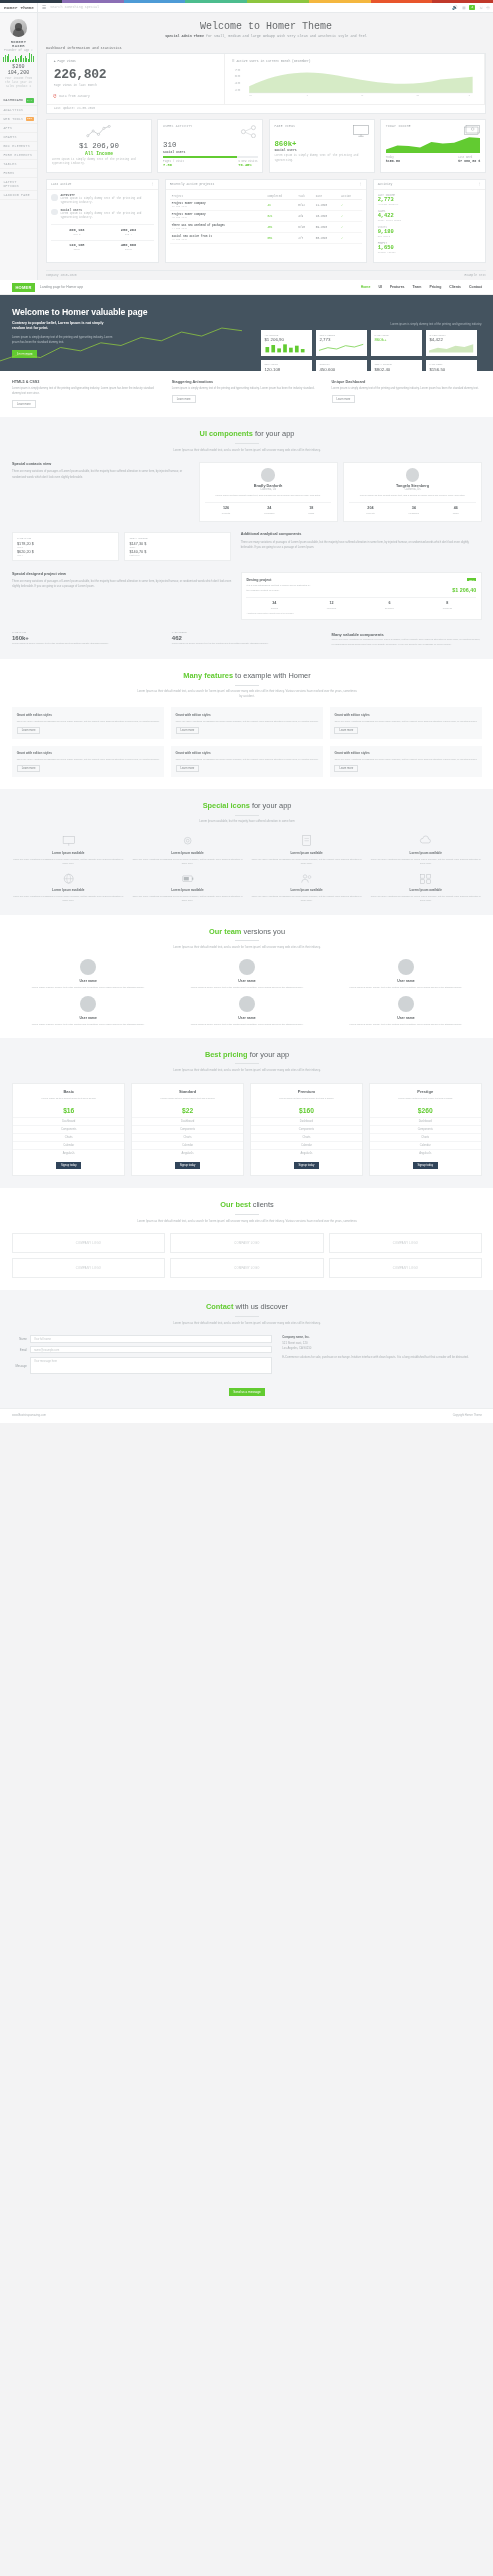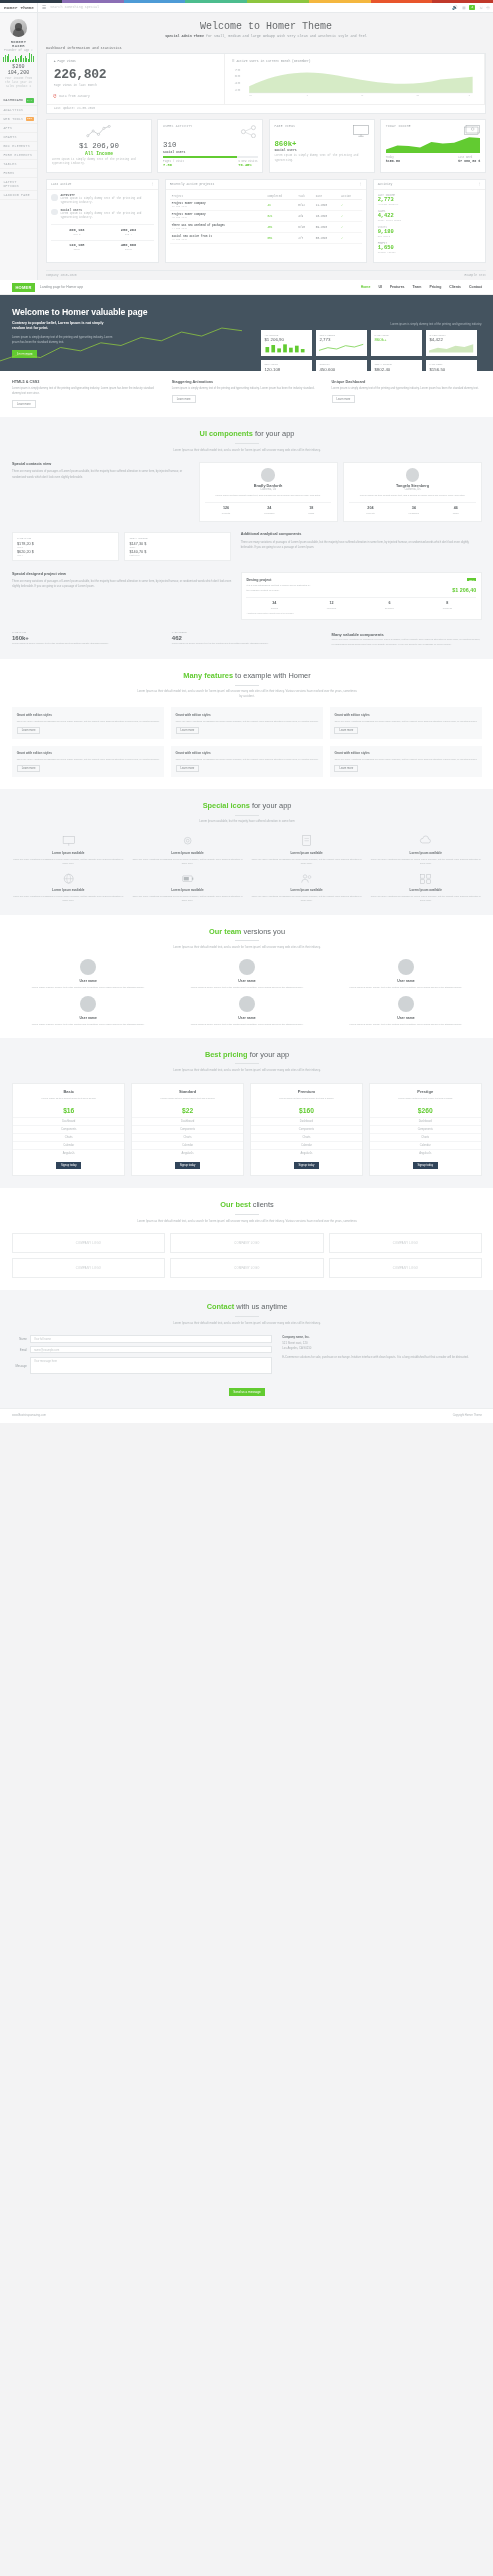--- a/index.html
+++ b/index.html
@@ -900,21 +900,21 @@
       <div class="cl">COMPANY LOGO</div>
       <div class="cl">COMPANY LOGO</div>
       <div class="cl">COMPANY LOGO</div>
       <div class="cl">COMPANY LOGO</div>
       <div class="cl">COMPANY LOGO</div>
       <div class="cl">COMPANY LOGO</div>
     </div>
 </div>
 
 <div class="sec">
-  <h3><b>Contact</b><span> with us anytime</span></h3>
+  <h3><b>Contact</b><span> with us discover</span></h3>
   <div class="ul-underline"></div>
   <div class="lead">Lorem Ipsum as their default model text, and a search for 'lorem ipsum' will uncover many web sites still in their infancy.</div>
   <div class="contact">
     <div class="cform" id="cform">
         <div class="frow">
    <label>Name</label>
    <div class="inp ">Your full name</div>
   </div>
         <div class="frow">
    <label>Email</label>

